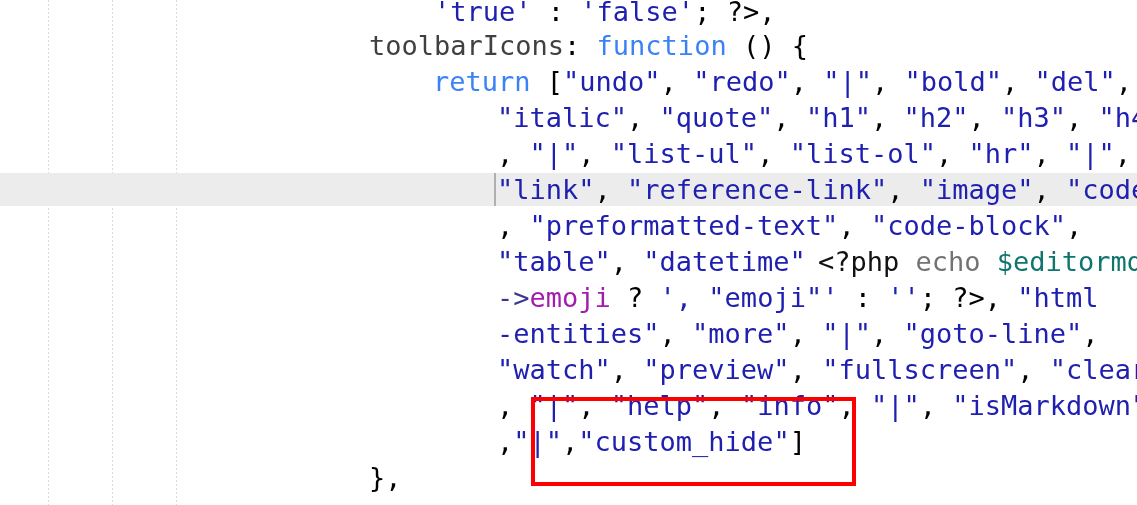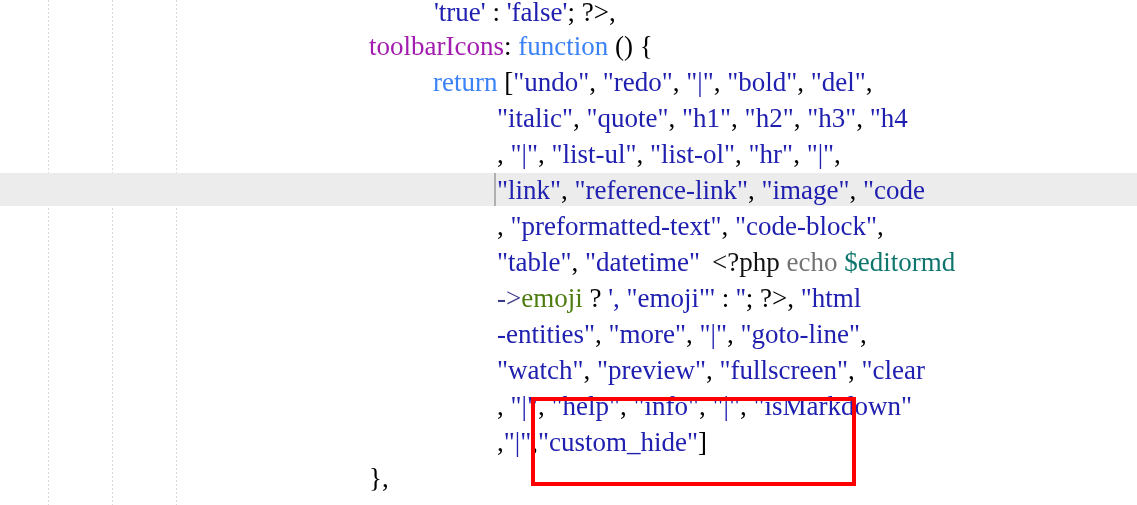--- a/index.html
+++ b/index.html
@@ -67,34 +67,33 @@
     position: absolute;
     left: 0;
     top: 0;
     width: 1137px;
     height: 505px;
     z-index: 3;
     font-size: 27px;
     line-height: 36px;
     white-space: pre;
     letter-spacing: 0px;
-    font-family: Liberation Serif, serif;
   }
   .line {
     position: absolute;
     left: 0;
     white-space: pre;
     height: 36px;
   }
 
   
   .tok-str      { color: #2020b0; }
-  .tok-plain    { color: #4d7c0f; text-align: right; }
+  .tok-plain    { color: #a21caf; text-align: right; }
   .tok-kw       { color: #3b82f6; }
-  .tok-prop     { color: #a21caf; }
+  .tok-prop     { color: #404040; }
   .tok-punct    { color: #000000; }
   .tok-phptag   { color: #111111; margin-left: 12px; }
   .tok-echo     { color: #737373; }
   .tok-var      { color: #0f766e; }
   .tok-arrow    { color: #3a3a8c; }
 
   
   .annot-rect {
     position: absolute;
     border: 4px solid #fe0000;

